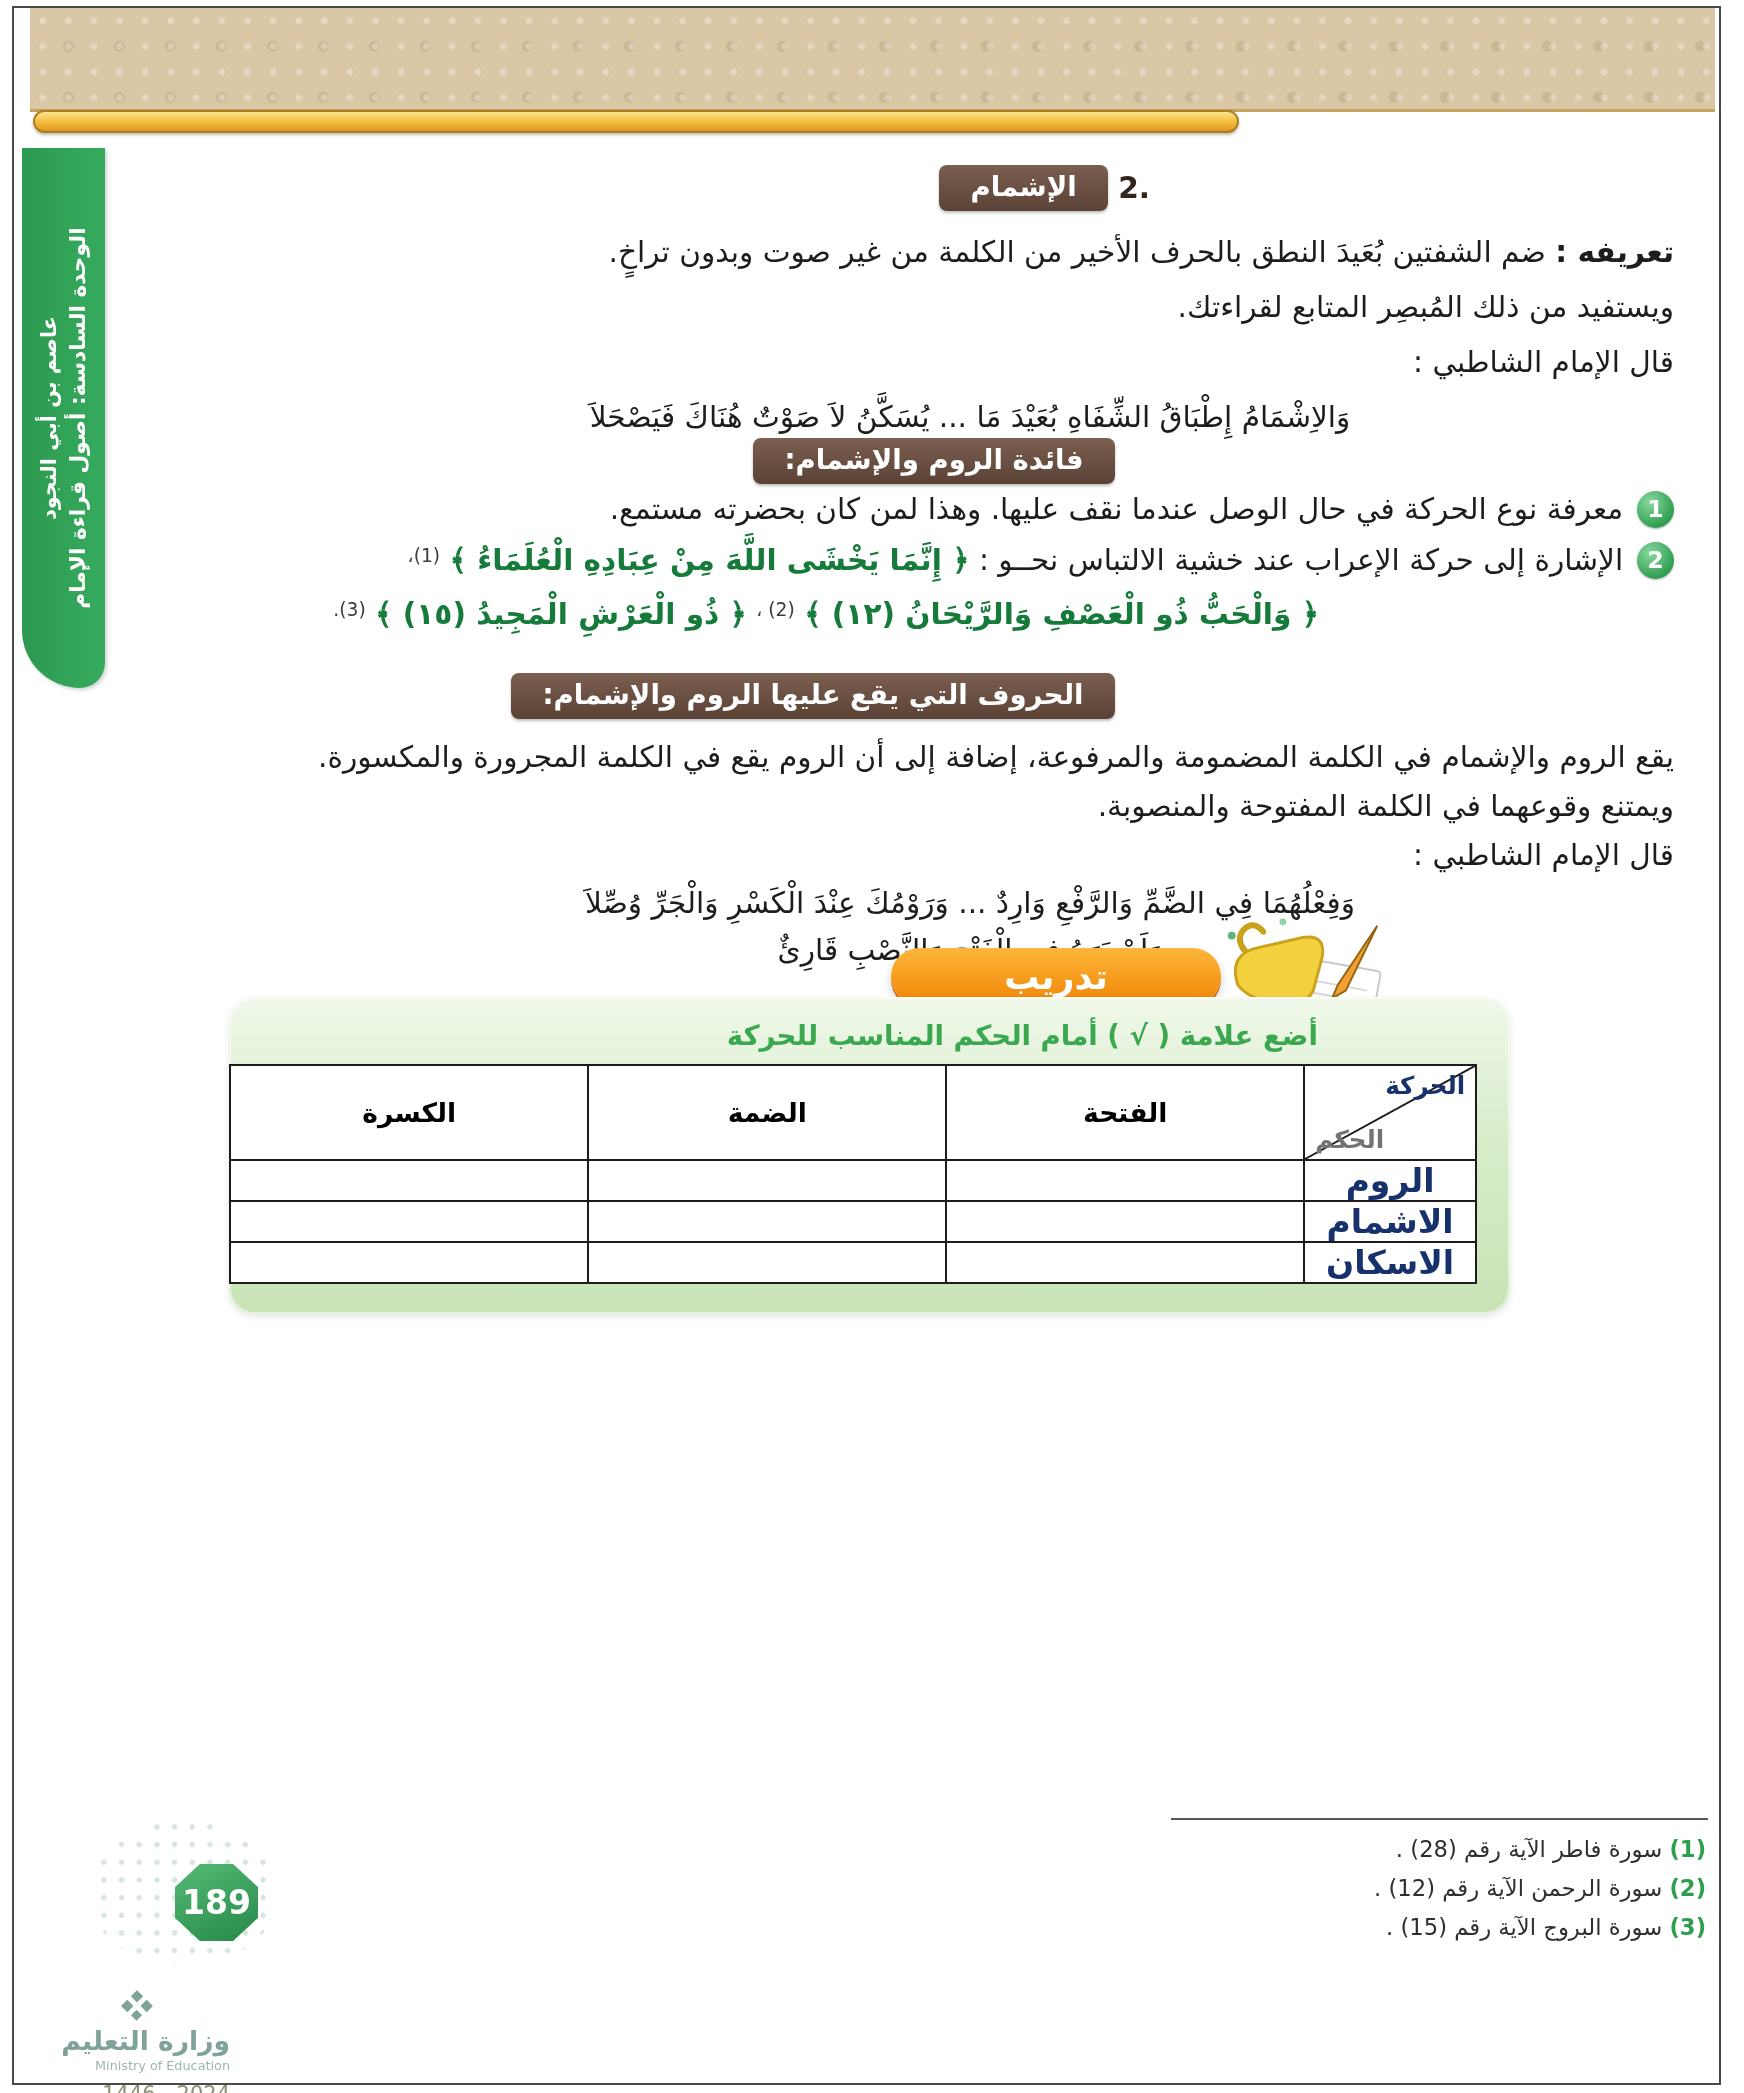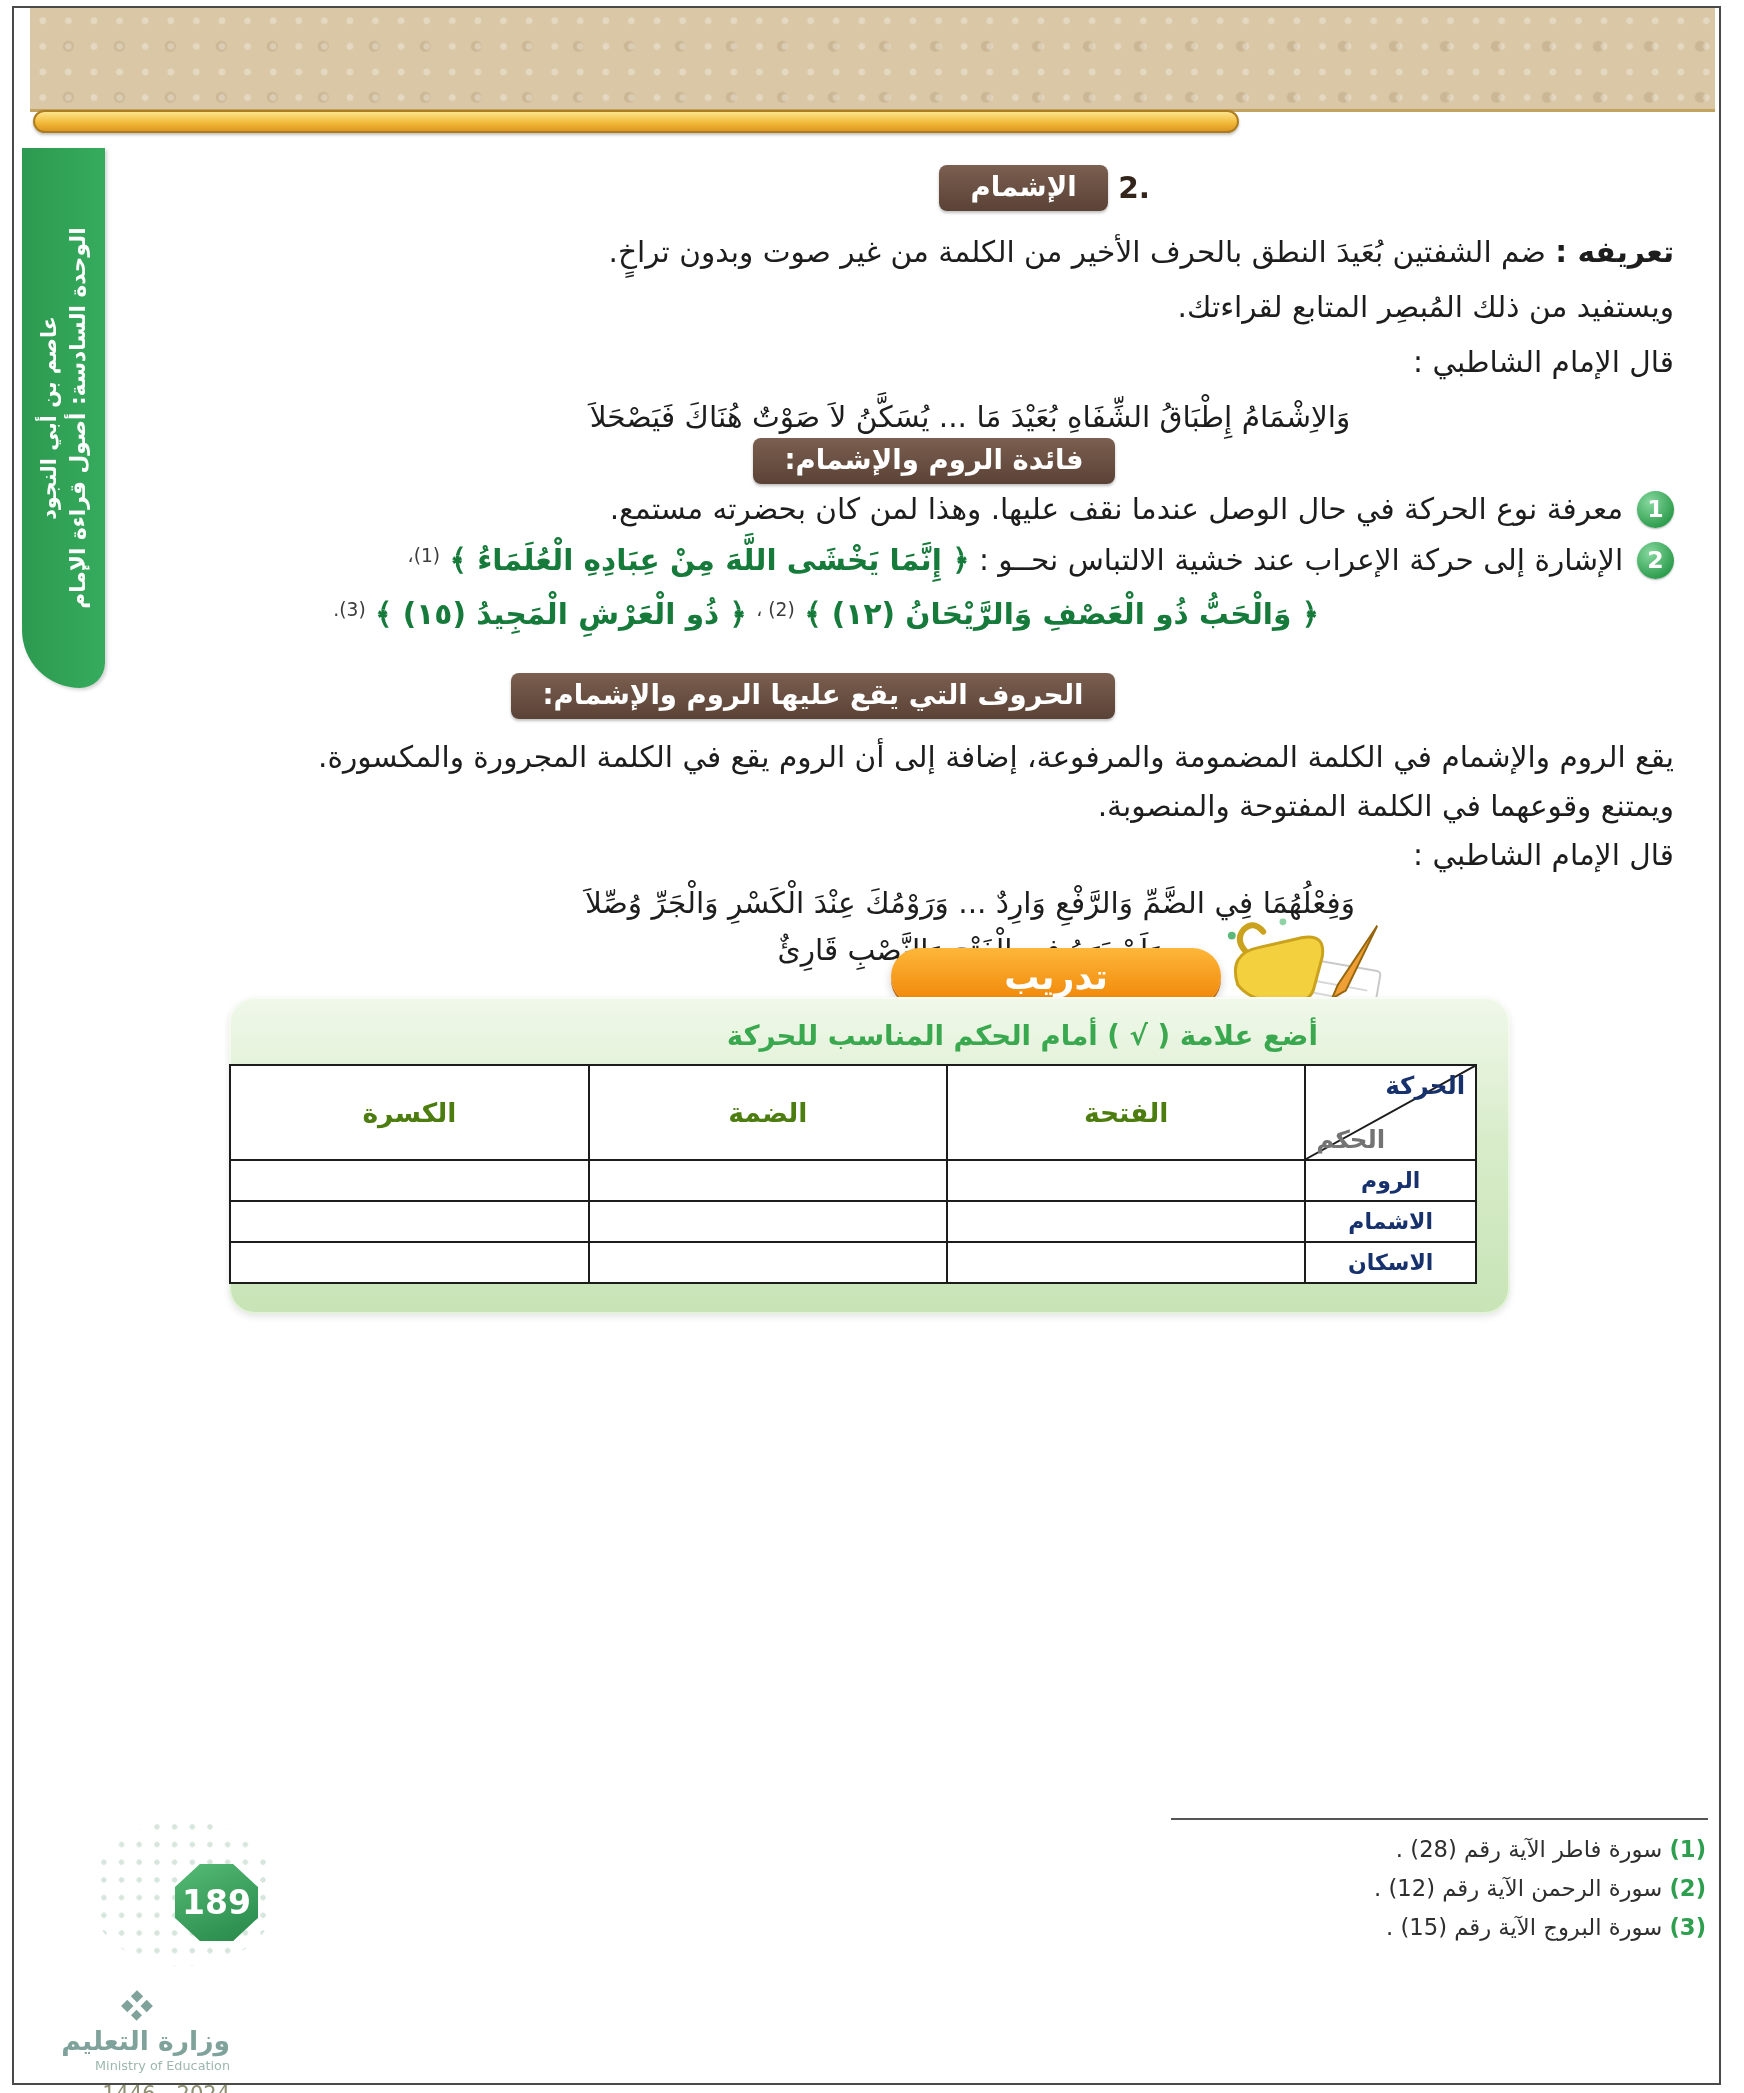--- a/index.html
+++ b/index.html
@@ -50,22 +50,22 @@
     background:linear-gradient(180deg,#fdb73a,#f08405);display:flex;align-items:center;justify-content:center;
     color:#fff;font-size:35px;font-weight:bold;box-shadow:0 3px 0 #c66b0c,0 4.9px 9.9px rgba(0,0,0,.2);}
   .illus{position:absolute;left:1220px;top:908px;width:169px;height:120px;}
 
   .panel{position:absolute;left:229px;top:997px;width:1281px;height:317px;border-radius:25.6px;
     background:linear-gradient(180deg,#f0f8ea 0%,#d8ecca 45%,#c8e4b6 100%);
     box-shadow:inset 0 0 0 2px rgba(255,255,255,.5),0 3px 7.9px rgba(0,0,0,.10);}
   .instruction{position:absolute;top:21.7px;right:192px;font-size:27.6px;font-weight:bold;color:#3aa84f;}
   .ex-table{position:absolute;top:67px;right:33px;border-collapse:collapse;background:#fff;direction:rtl;}
   .ex-table td,.ex-table th{border:2px solid #1c1c1c;background:#fff;}
-  .header-cell{width:366px;height:95px;font-size:26.6px;font-weight:bold;color:#4d7c0f;text-align:center;}
-  .row-cell{height:41px;font-size:22px;font-weight:bold;color:#17316d;text-align:center;}
+  .header-cell{width:366px;height:95px;font-size:26.6px;font-weight:bold;color:#000000;text-align:center;}
+  .row-cell{height:41px;font-size:33px;font-weight:bold;color:#17316d;text-align:center;}
   .ans{height:41px;}
   .corner{position:relative;width:173px;height:95px;padding:0;}
   .corner svg{position:absolute;inset:0;width:100%;height:100%;display:block;}
   .c-top{position:absolute;top:4.9px;right:9.9px;font-size:24.6px;font-weight:bold;color:#17316d;margin-left:15px;}
   .c-bottom{position:absolute;bottom:4.9px;left:9.9px;font-size:24.6px;font-weight:bold;color:#737373;}
 
   .fn-sep{position:absolute;top:1818px;right:37px;width:537px;border-top:2px solid #555;}
   .footnotes{position:absolute;top:1830px;right:39px;text-align:right;font-size:22.7px;line-height:39px;color:#2f2f2f;}
   .fn-marker{color:#2e9e4f;font-weight:bold;}
 

